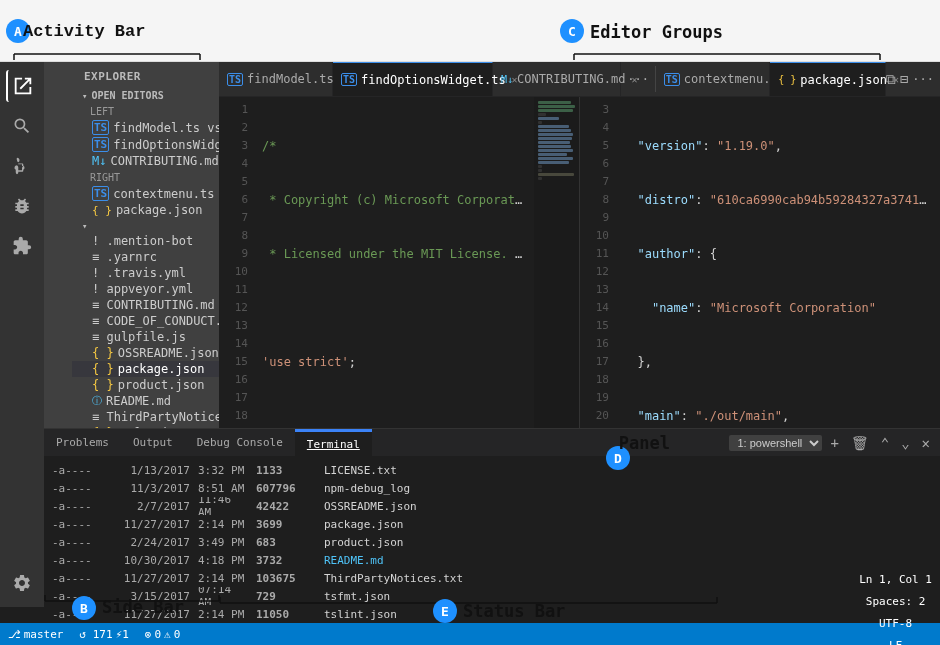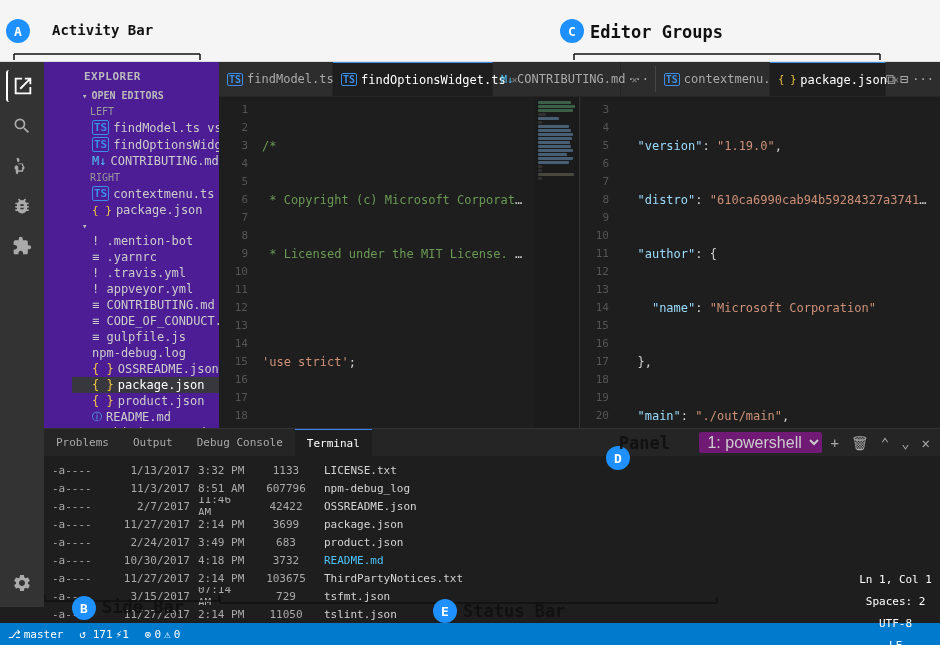--- a/index.html
+++ b/index.html
@@ -15,21 +15,21 @@
     .annotation-label {
       position: absolute; z-index: 100; font-size: 16px; font-weight: 600; color: #111; background: transparent;
     }
     
     .top-annotation-bar {
       position: absolute; top: 0; left: 0; width: 940px; height: 62px;
       background: #f5f5f5; border-bottom: 1px solid #ddd;
       display: flex; align-items: center; z-index: 50;
     }
     .annot-a { left: 6px; top: 19px; }
-    .annot-a-label { left: 52px; top: 22px; font-size: 14px; }
+    .annot-a-label { left: 23px; top: 22px; font-size: 17px; font-family: Liberation Mono, monospace; }
     .annot-c { left: 560px; top: 19px; }
     .annot-c-label { left: 590px; top: 22px; font-size: 17px; }
 
     
     .main-layout {
       position: absolute; top: 62px; left: 0; width: 940px; height: 545px;
       display: flex; flex-direction: row;
     }
 
     
@@ -39,21 +39,21 @@
     }
     .activity-icon {
       width: 32px; height: 32px; display: flex; align-items: center; justify-content: center;
       border-radius: 3px; cursor: pointer; color: #aaa; font-size: 18px;
     }
     .activity-icon.active { color: #fff; border-left: 2px solid #fff; }
     .activity-icon-bottom { margin-top: auto; margin-bottom: 8px; }
 
     
     .sidebar {
-      width: 175px; background: #4c1d95; flex-shrink: 0; overflow: hidden;
+      width: 175px; background: #404040; flex-shrink: 0; overflow: hidden;
       display: flex; flex-direction: column; padding-left: 28px;
     }
     .sidebar-header {
       padding: 8px 8px 4px 12px; font-size: 11px; font-weight: 700; color: #bbb;
       text-transform: uppercase; letter-spacing: 0.5px;
     }
     .sidebar-section-label {
       padding: 3px 8px 2px 18px; font-size: 10px; font-weight: 400; color: #999;
       text-transform: uppercase;
     }
@@ -154,55 +154,55 @@
       display: flex; flex-direction: column;
     }
     .panel-tabs {
       height: 28px; background: #252526; display: flex; align-items: stretch;
       border-bottom: 1px solid #1e1e1e;
     }
     .panel-tab {
       padding: 0 12px; font-size: 11px; color: #aaa; cursor: pointer;
       display: flex; align-items: center;
     }
-    .panel-tab.active { color: #fff; border-top: 1px solid #3b82f6; background: #1e1e1e; }
+    .panel-tab.active { color: #fff; border-top: 3px solid #3b82f6; background: #1e1e1e; text-decoration: underline; }
     .panel-actions {
       margin-left: auto; display: flex; align-items: center; gap: 4px; padding: 0 6px;
     }
     .panel-action-btn { color: #aaa; cursor: pointer; font-size: 14px; padding: 2px 4px; }
     .panel-content {
       flex: 1; overflow: hidden; padding: 4px 8px; font-family: Consolas, monospace; font-size: 12px;
     }
     .terminal-row {
       display: flex; gap: 8px; height: 18px; align-items: center; overflow: hidden;
     }
     .term-perm { width: 50px; color: #aaa; flex-shrink: 0; font-size: 11px; }
     .term-date { width: 80px; color: #aaa; flex-shrink: 0; font-size: 11px; text-align: right; }
     .term-time { width: 50px; color: #aaa; flex-shrink: 0; font-size: 11px; }
-    .term-size { width: 60px; color: #aaa; flex-shrink: 0; font-size: 11px; text-align: center; }
+    .term-size { width: 60px; color: #aaa; flex-shrink: 0; font-size: 11px; text-align: left; font-weight: bold; }
     .term-name { color: #d4d4d4; font-size: 11px; }
     .term-name.md { color: #4fc3f7; }
 
     
     .status-bar {
       position: absolute; bottom: 0; left: 0; width: 940px; height: 22px;
       background: #007acc; display: flex; align-items: center;
       font-size: 11px; color: #fff; z-index: 50;
     }
     .status-left { display: flex; align-items: center; gap: 0; }
     .status-item { padding: 0 8px; height: 22px; display: flex; align-items: center; gap: 3px; cursor: pointer; }
     .status-right { margin-left: auto; display: flex; align-items: center; flex-direction: column; }
 
     .sidebar-scroll {
       overflow-y: auto; flex: 1;
     }
     .sidebar-scroll::-webkit-scrollbar { width: 4px; }
     .sidebar-scroll::-webkit-scrollbar-thumb { background: #555; }
     .powershell-select {
-      background: #701a75; border: none; color: #ccc; font-size: 16px; padding: 1px 4px;
+      background: #404040; border: none; color: #ccc; font-size: 11px; padding: 1px 4px;
       border-radius: 2px; cursor: pointer;
     }
   </style>
 </head>
 <body>
 
 <div class="top-annotation-bar">
   <div class="annotation-circle annot-a">A</div>
   <span class="annotation-label annot-a-label">Activity Bar</span>
 
@@ -304,23 +304,20 @@
         <span>! appveyor.yml</span>
       </div>
       <div class="sidebar-item">
         <span>≡ CONTRIBUTING.md</span>
       </div>
       <div class="sidebar-item">
         <span>≡ CODE_OF_CONDUCT.md</span>
       </div>
       <div class="sidebar-item">
         <span>≡ gulpfile.js</span>
-      </div>
-      <div class="sidebar-item">
-        <span>npm-debug.log</span>
       </div>
       <div class="sidebar-item">
         <span class="json-icon">{ }</span>
         <span> OSSREADME.json</span>
       </div>
       <div class="sidebar-item active">
         <span class="json-icon">{ }</span>
         <span> package.json</span>
       </div>
       <div class="sidebar-item">

